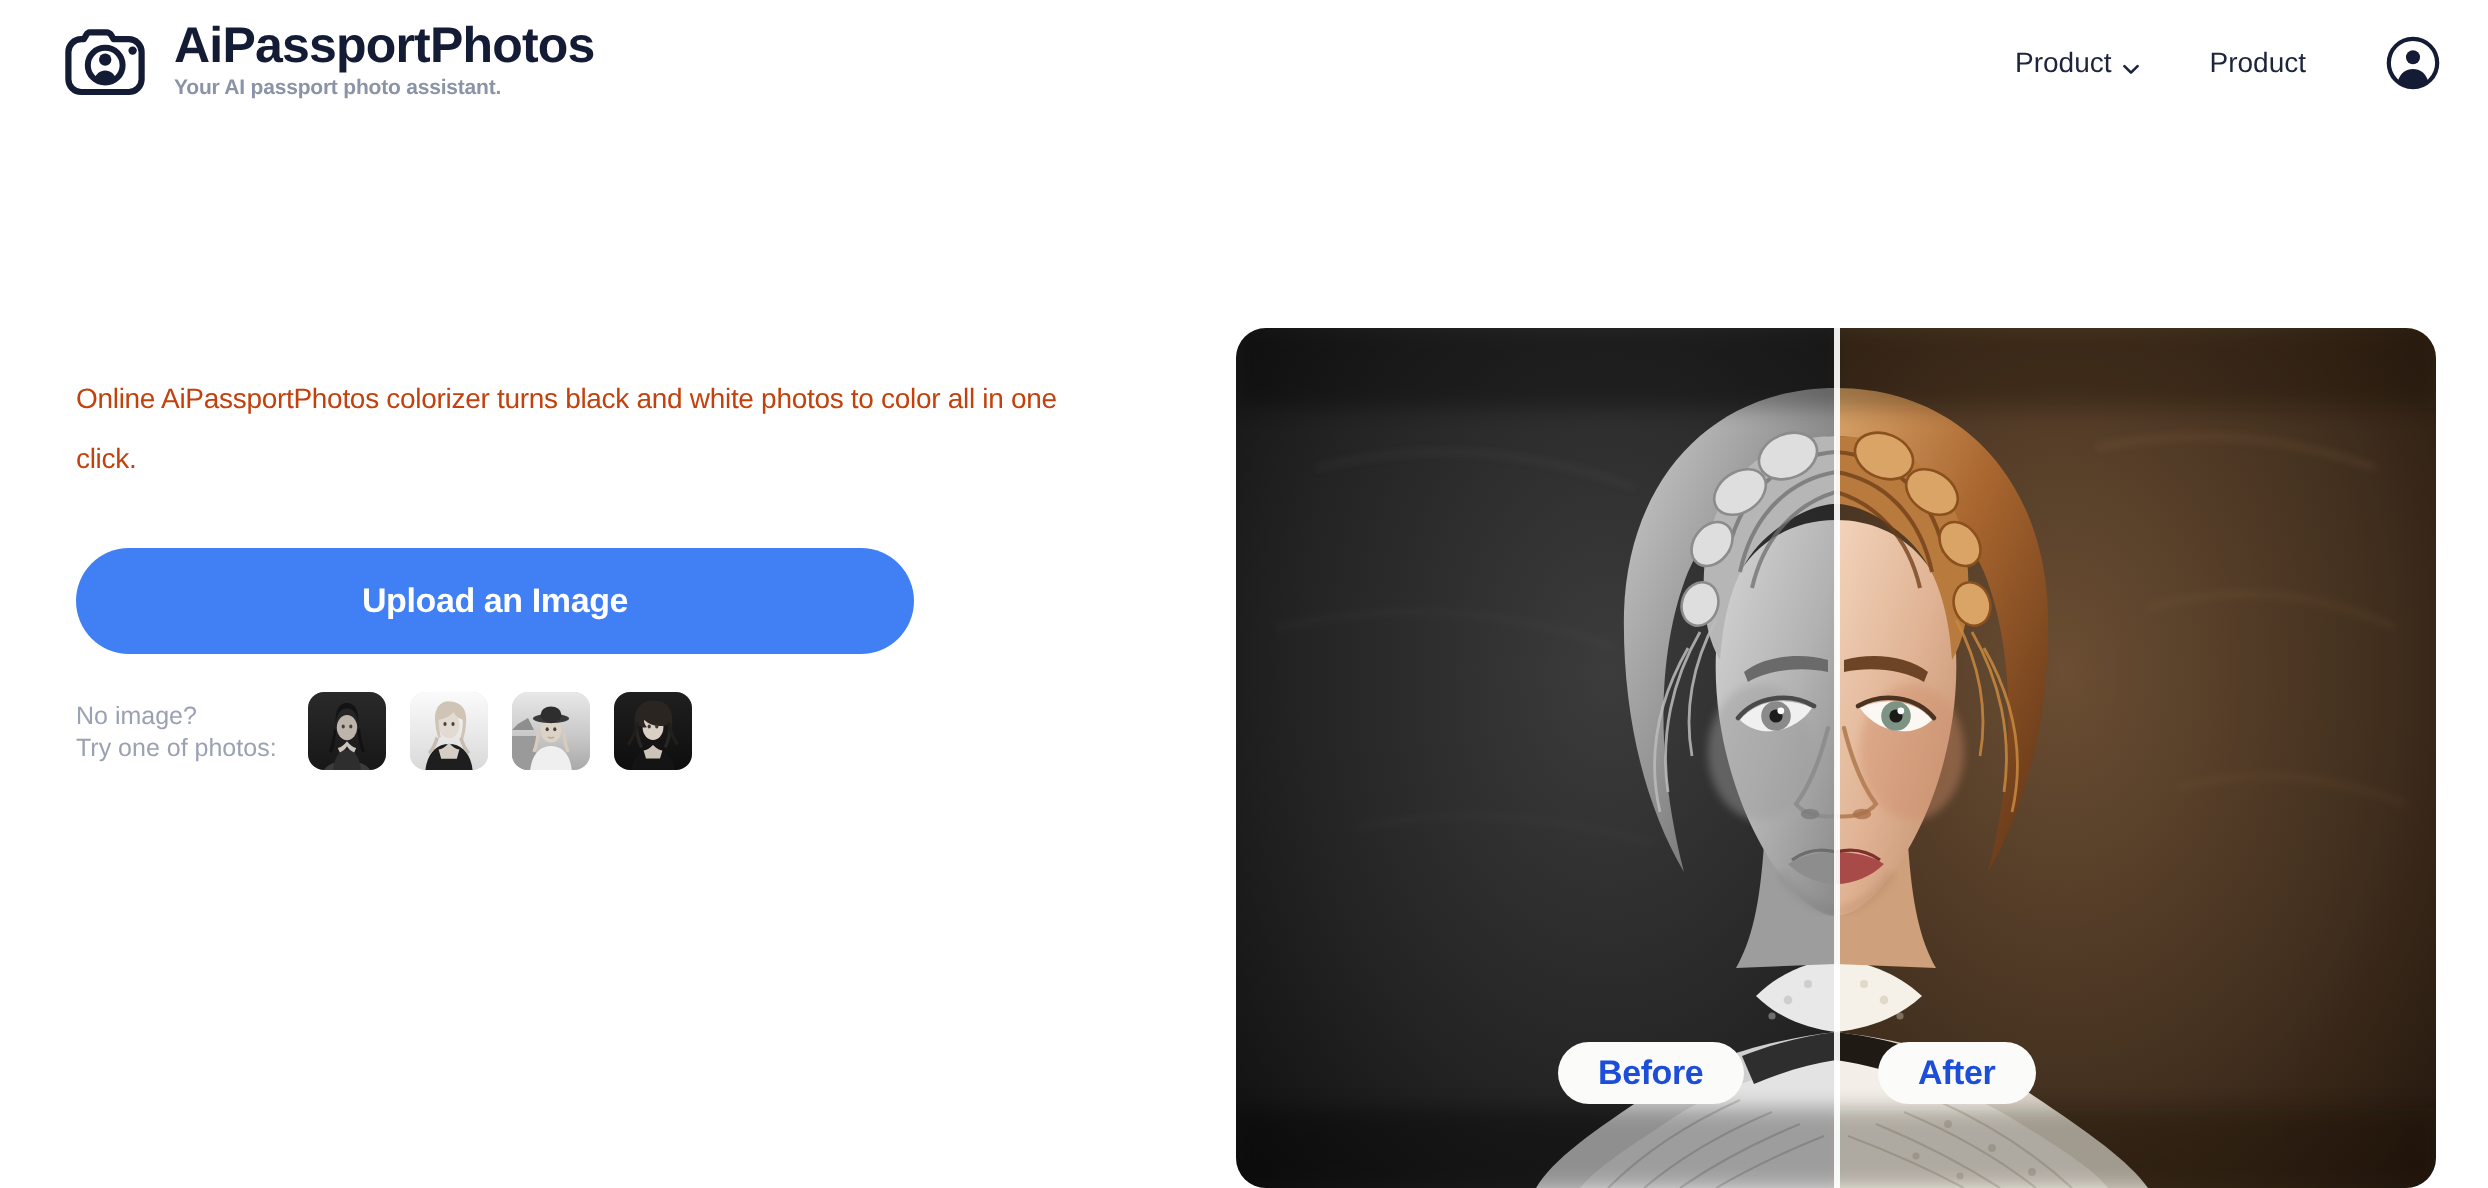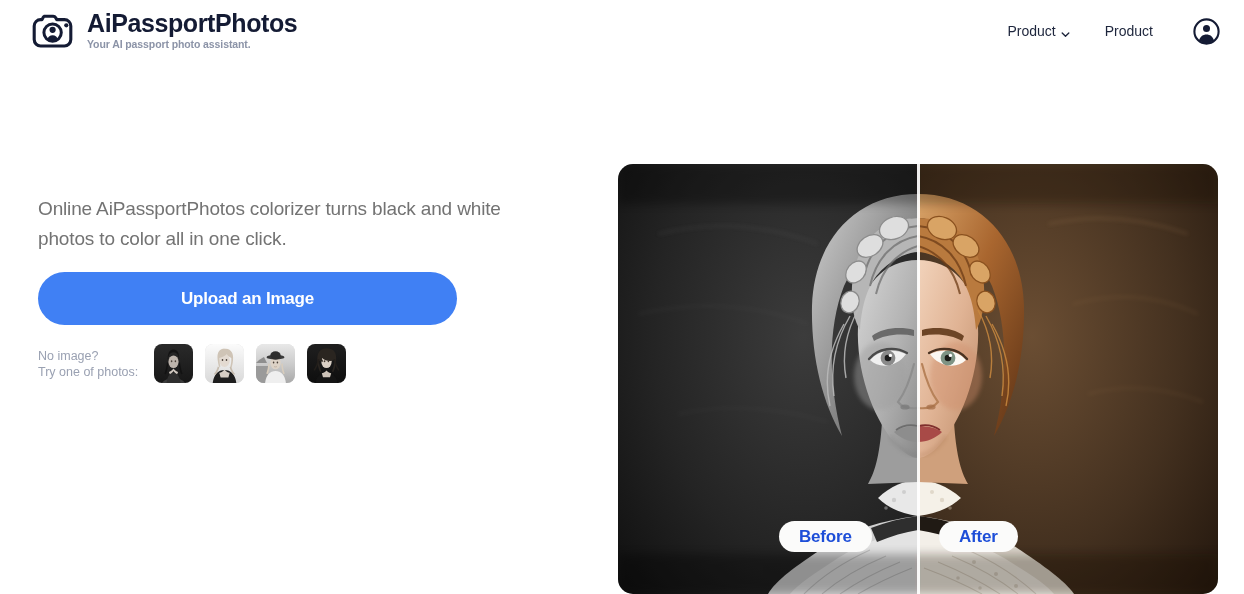--- a/index.html
+++ b/index.html
@@ -120,31 +120,31 @@
 
   .hero-title {
     font-size: 58px;
     line-height: 71px;
     font-weight: 700;
     letter-spacing: -1.6px;
     color: #141b34;
   }
 
   .hero-sub {
-    margin-top: 32px;
-    font-size: 19px;
+    margin-top: 22px;
+    font-size: 14px;
     line-height: 30px;
     font-weight: 500;
-    color: #737373;
+    color: #c2410c;
     width: 500px;
     letter-spacing: -0.15px;
   }
 
   .upload-btn {
-    margin-top: 18px;
+    margin-top: 30px;
     width: 419px;
     height: 53px;
     border: none;
     border-radius: 27px;
     background: #4080f4;
     color: #ffffff;
     font-family: inherit;
     font-size: 17px;
     font-weight: 700;
     letter-spacing: -0.2px;

